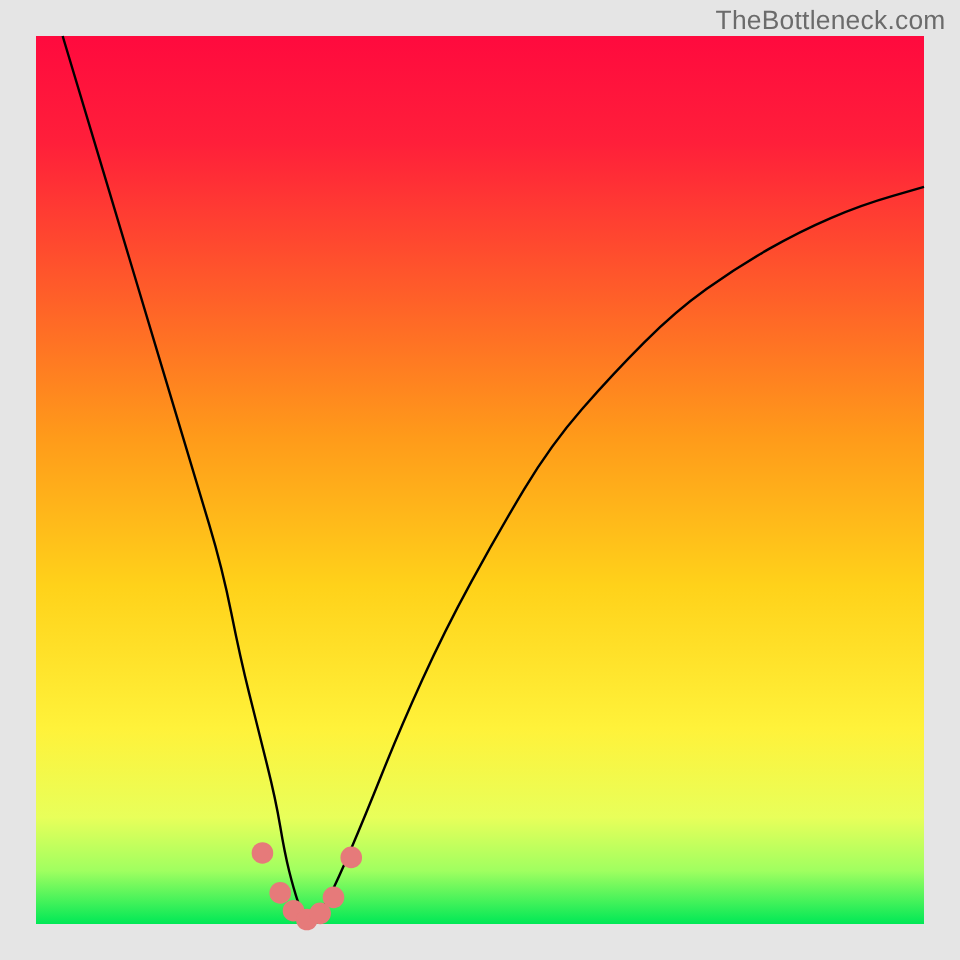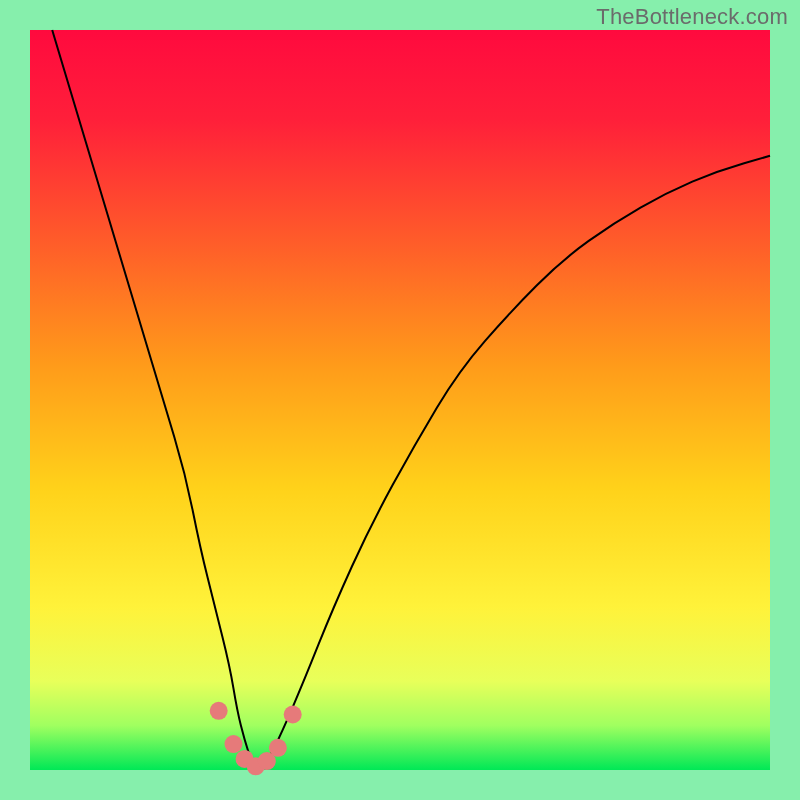--- a/index.html
+++ b/index.html
@@ -8,21 +8,21 @@
     width: 800px;
     height: 800px;
     background: #000000;
     overflow: hidden;
     font-family: Arial, Helvetica, sans-serif;
   }
   .frame {
     position: relative;
     width: 800px;
     height: 800px;
-    background: #86efac;
+    background: #e5e5e5;
   }
   .watermark {
     position: absolute;
     top: 4px;
     right: 12px;
     color: #6b6b6b;
     font-size: 22px;
     font-weight: 500;
     letter-spacing: 0.2px;
   }

